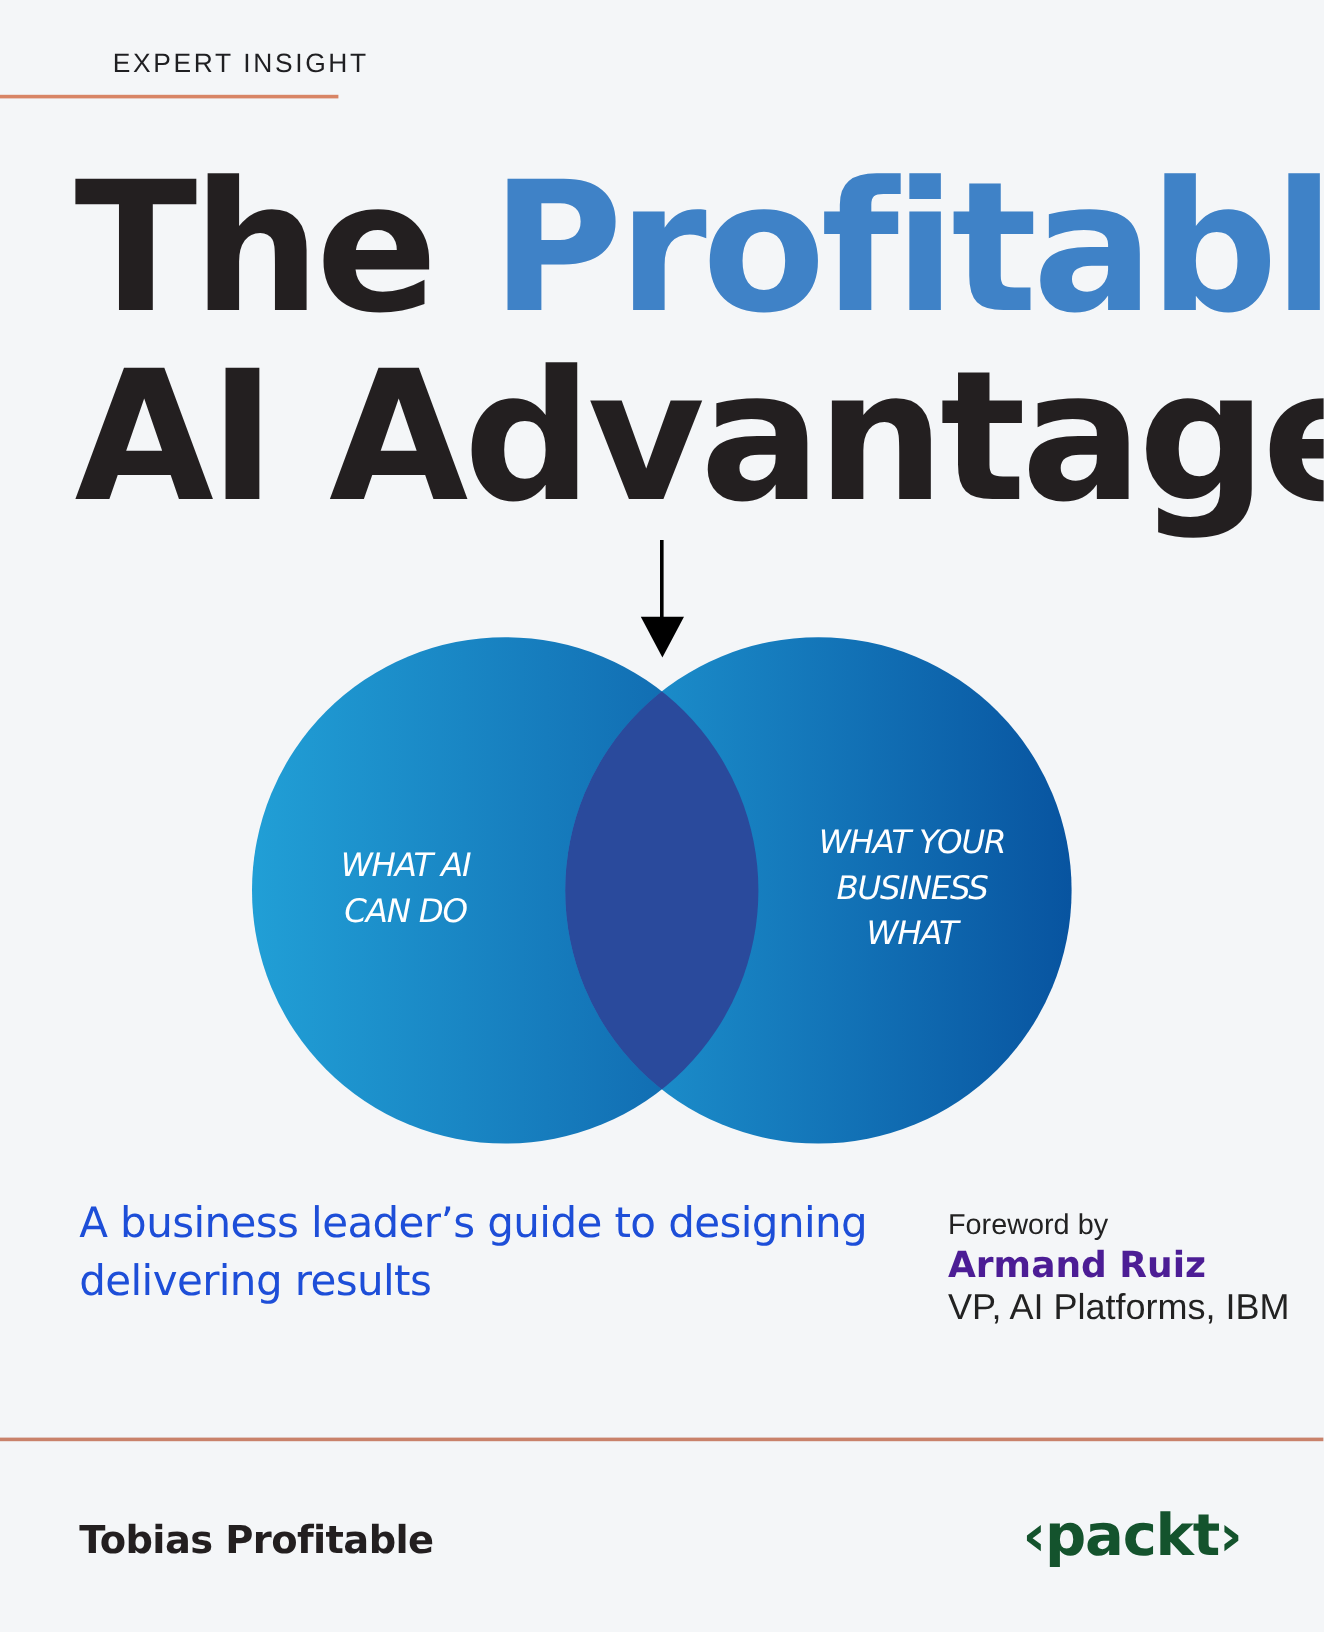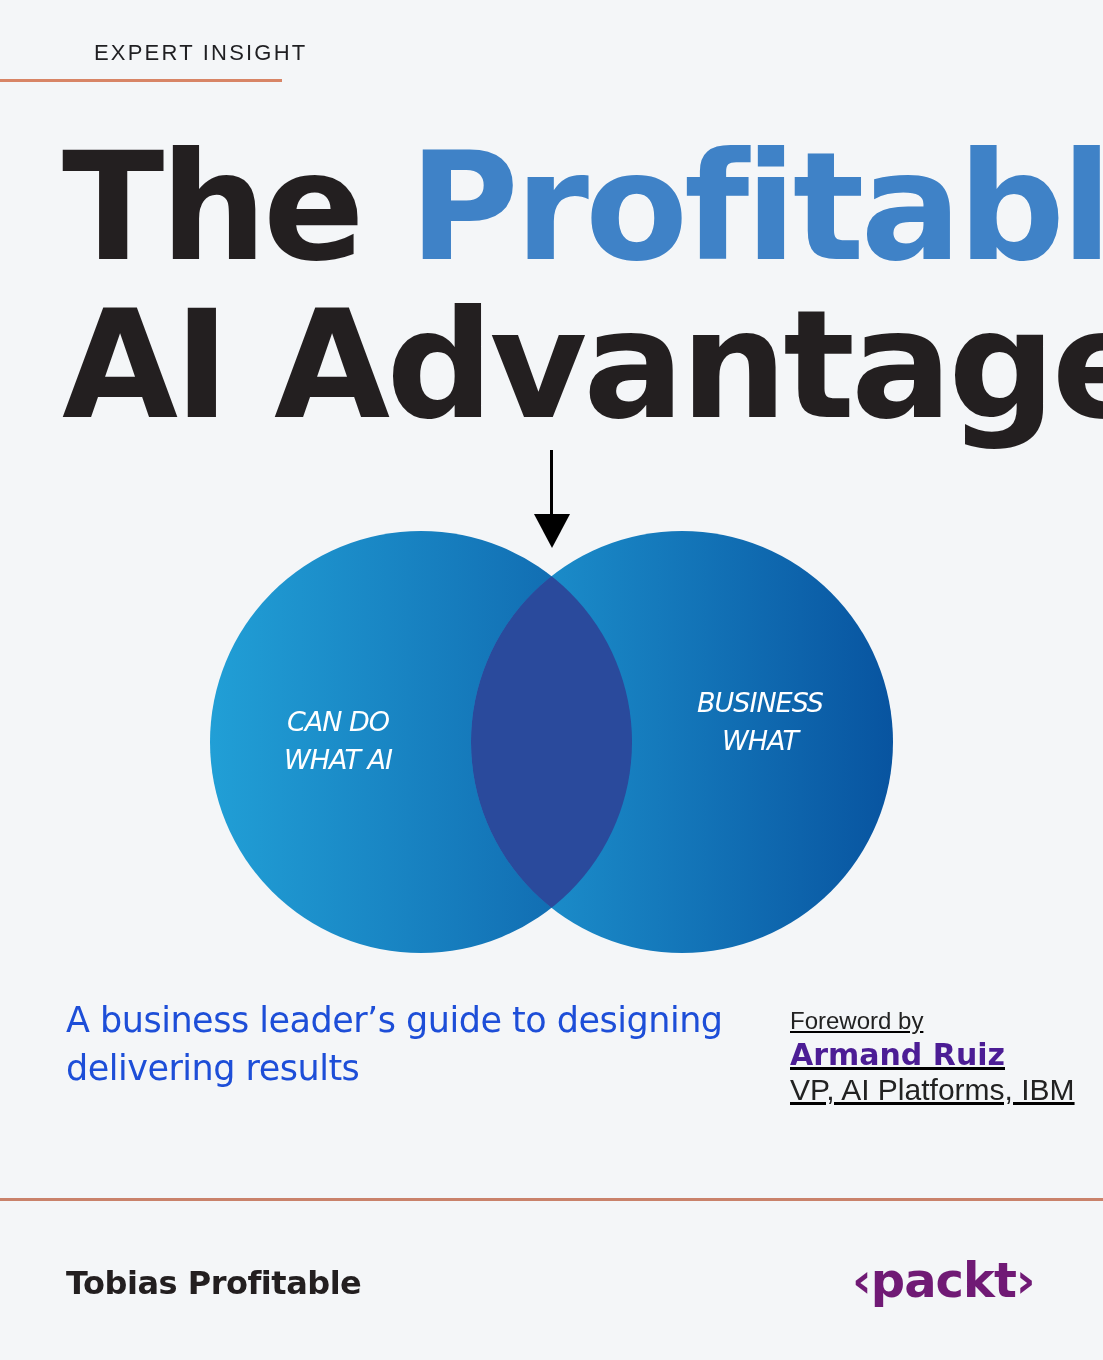--- a/index.html
+++ b/index.html
@@ -35,31 +35,31 @@
     font-weight: 400;
   }
   .venn-left-text { left: 258px; top: 703px; width: 160px; }
   .venn-right-text { left: 660px; top: 684px; width: 200px; }
   .subtitle {
     left: 66px; top: 996px; width: 700px;
     color: #1d4ed8; font-size: 35px; line-height: 48px;
     font-family: "DejaVu Sans", sans-serif; font-weight: 400; letter-spacing: -0.5px;
   }
   .subtitle div { white-space: nowrap; }
-  .foreword { left: 790px; top: 1006px; text-decoration: underline; }
+  .foreword { left: 790px; top: 1006px; }
   .foreword-label { font-size: 24px; color: #222; line-height: 30px; white-space: nowrap; }
   .foreword-name { font-size: 30px; color: #4c1d95; font-weight: 700; line-height: 38px; white-space: nowrap; font-family: "DejaVu Sans", sans-serif; }
   .foreword-role { font-size: 30px; color: #222; line-height: 32px; white-space: nowrap; }
   .bottom-rule { left: 0; top: 1198px; width: 1103px; height: 3px; background: #c9826b; }
   .author {
     left: 66px; top: 1264px; font-size: 32px; font-weight: 700; color: #231f20;
     white-space: nowrap; font-family: "DejaVu Sans", sans-serif; letter-spacing: -0.5px;
   }
   .publisher {
-    left: 852px; top: 1252px; font-size: 48px; font-weight: 700; color: #701a75;
+    left: 852px; top: 1252px; font-size: 48px; font-weight: 700; color: #14532d;
     white-space: nowrap; font-family: "DejaVu Sans", sans-serif; letter-spacing: -1px;
   }
 </style>
 </head>
 <body>
 
 <div class="abs series-label">EXPERT INSIGHT</div>
 <div class="abs series-rule"></div>
 
 <div class="abs title title-1">
@@ -84,24 +84,25 @@
     <clipPath id="clipL">
       <ellipse cx="421" cy="742" rx="211" ry="211"></ellipse>
     </clipPath>
   </defs>
   <ellipse cx="421" cy="742" rx="211" ry="211" fill="url(#gL)"></ellipse>
   <ellipse cx="682" cy="742" rx="211" ry="211" fill="url(#gR)"></ellipse>
   <ellipse cx="682" cy="742" rx="211" ry="211" fill="#2a4a9c" clip-path="url(#clipL)"></ellipse>
 </svg>
 
 <div class="abs venn-text venn-left-text">
+  <div>WHAT AI</div>
   <div>CAN DO</div>
-  <div>WHAT AI</div>
 </div>
 <div class="abs venn-text venn-right-text">
+  <div>WHAT YOUR</div>
   <div>BUSINESS</div>
   <div>WHAT</div>
 </div>
 
 <div class="abs subtitle">
   <div>A business leader’s guide to designing</div>
   <div>delivering results</div>
 </div>
 
 <div class="abs foreword">

